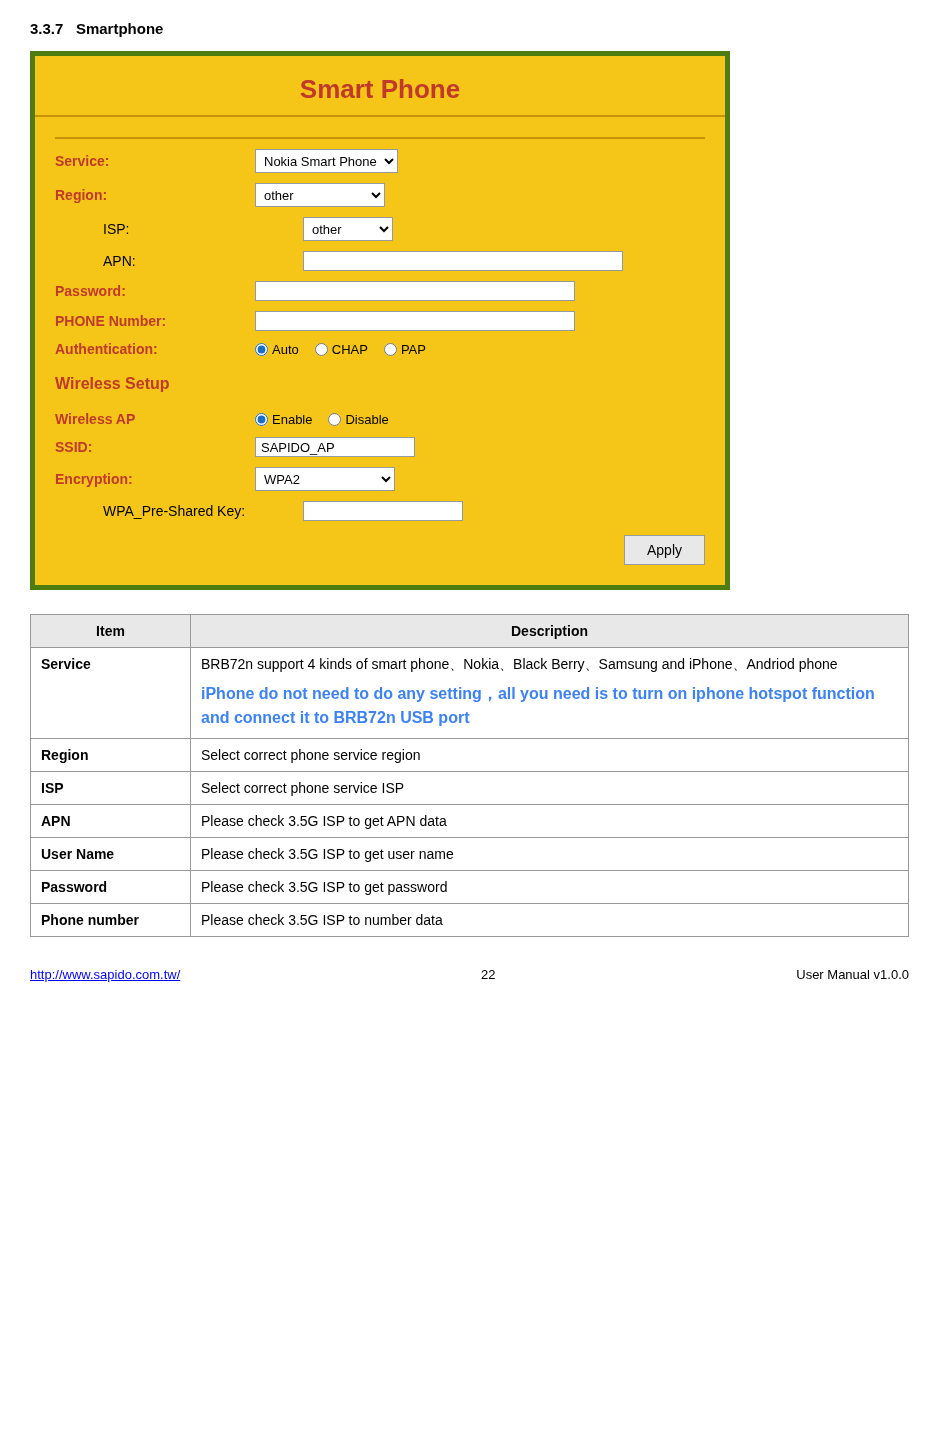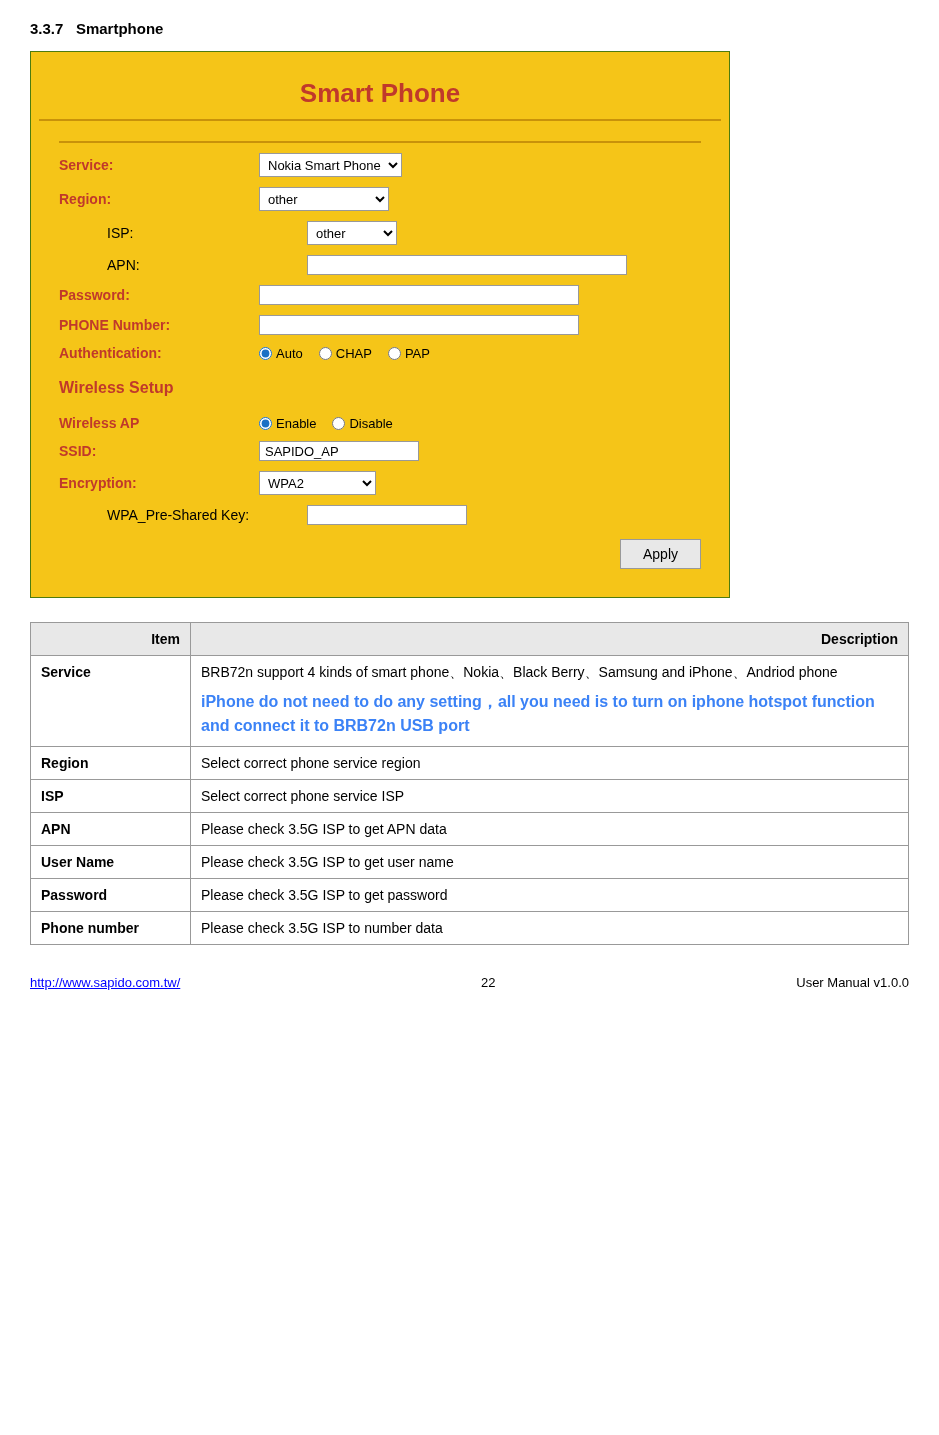--- a/index.html
+++ b/index.html
@@ -15,23 +15,23 @@
 
     
     .section-heading {
       font-size: 15px;
       font-weight: bold;
       margin-bottom: 14px;
     }
 
     
     .smart-phone-panel {
-      border: 1px solid #4d7c0f;
+      border: 5px solid #4d7c0f;
       background: #f5c518;
-      padding: 8px;
+      padding: 0;
       margin-bottom: 24px;
       width: 700px;
     }
 
     .panel-title-bar {
       background: #f5c518;
       text-align: center;
       padding: 18px 10px 10px 10px;
       border-bottom: 2px solid #c8920a;
     }
@@ -135,21 +135,21 @@
     .info-table th, .info-table td {
       border: 1px solid #999;
       padding: 8px 10px;
       vertical-align: top;
       font-size: 14px;
     }
 
     .info-table th {
       background: #e8e8e8;
       font-weight: bold;
-      text-align: right;
+      text-align: center;
     }
 
     .info-table td:first-child {
       font-weight: bold;
       width: 160px;
       white-space: nowrap;
     }
 
     .highlight-text {
       color: #3b82f6;
@@ -176,21 +176,21 @@
     
     input[type="radio"] {
       accent-color: #1a6fc4;
     }
 
     .wpa-input {
       width: 160px;
     }
 
     .encryption-select {
-      width: 117px;
+      width: 140px;
     }
 
     .divider-line {
       border: none;
       border-top: 2px solid #c8920a;
       margin: 4px 0 10px 0;
     }
   </style>
 </head>
 <body>

